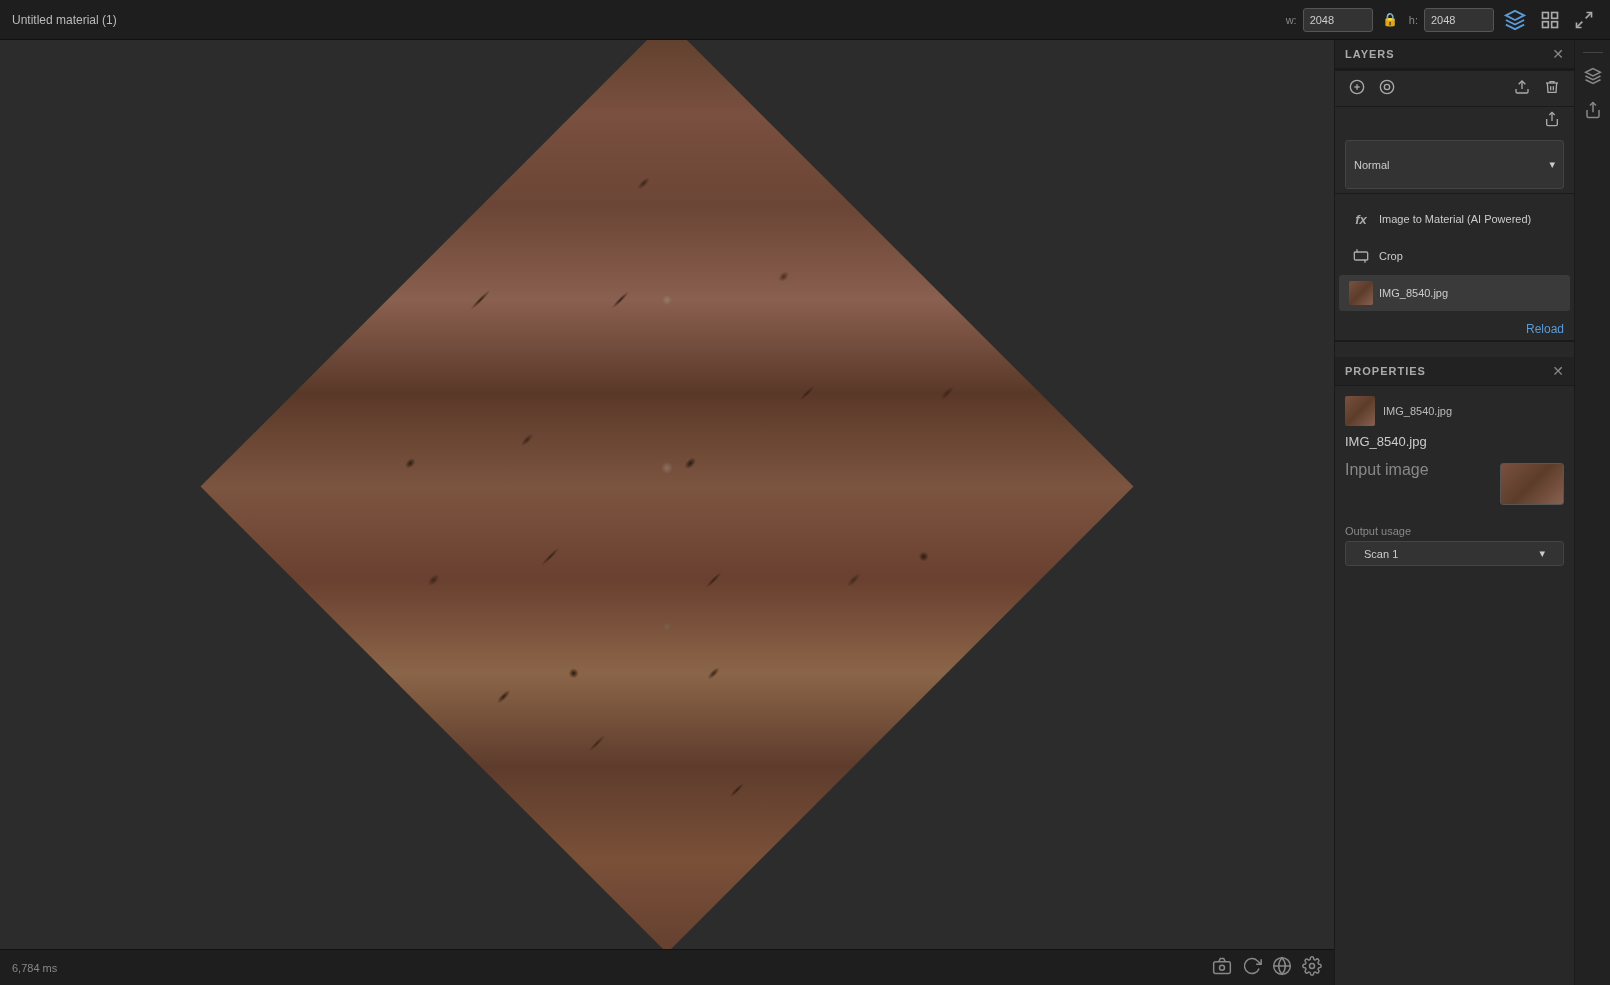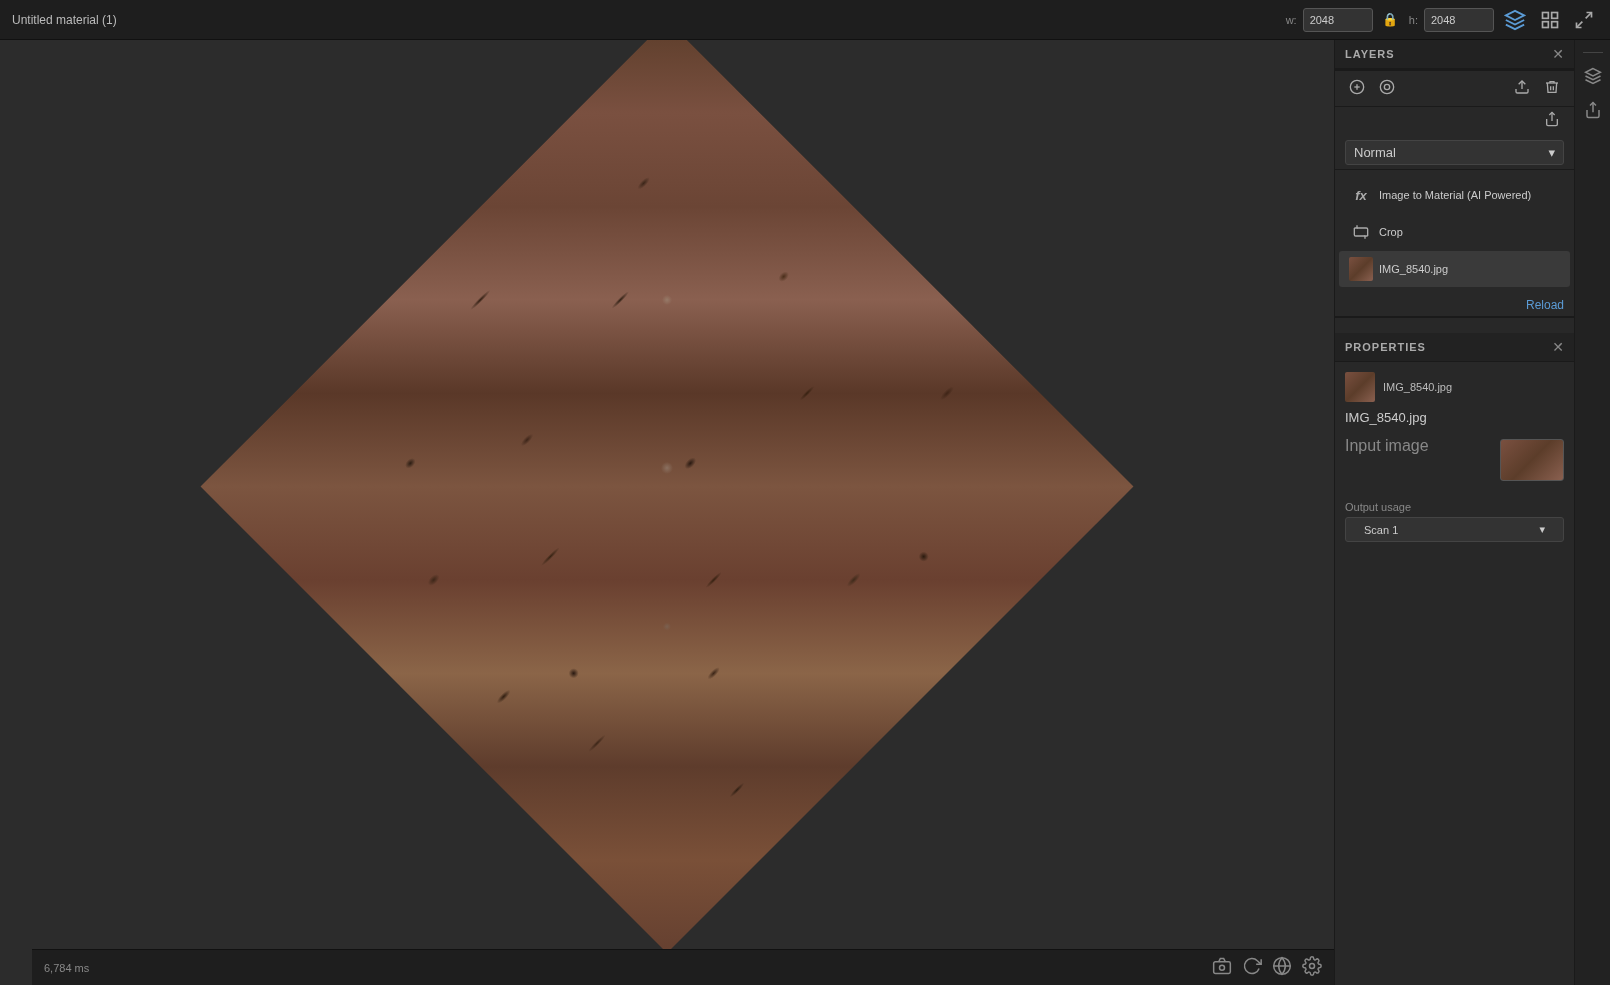--- a/index.html
+++ b/index.html
@@ -221,22 +221,22 @@
     }
     .spacer { flex: 1; }
     .blend-mode-row {
       padding: 4px 10px;
       border-bottom: 1px solid #1a1a1a;
     }
     .blend-mode-inner {
       background: #333;
       border: 1px solid #444;
       color: #ccc;
-      font-size: 13px;
-      padding: 4px 8px;
+      font-size: 11px;
+      padding: 17px 8px;
       border-radius: 3px;
       display: flex;
       align-items: center;
       justify-content: space-between;
       cursor: pointer;
     }
 
     
     .layers-list {
       padding: 6px 0;
@@ -456,21 +456,21 @@
 <div class="main-content">
 
   <div class="viewport">
     <div class="viewport-canvas">
 
       <div class="diamond-texture">
         <div class="diamond-texture-inner"></div>
       </div>
     </div>
 
-    <div class="statusbar" style="position:absolute;bottom:0;left:0;right:0;margin-left:32px;">
+    <div class="statusbar" style="position:absolute;bottom:0;left:0;right:0;">
       <span class="statusbar-time">6,784 ms</span>
       <div class="statusbar-icons">
         <button class="statusbar-icon-btn" title="Camera">
           <svg width="20" height="20" viewBox="0 0 24 24" fill="none" stroke="#888" stroke-width="1.8">
             <rect x="2" y="7" width="20" height="14" rx="2"></rect>
             <path d="M16 7l-2-4H10L8 7"></path>
             <circle cx="12" cy="14" r="3"></circle>
           </svg>
         </button>
         <button class="statusbar-icon-btn" title="Refresh">

